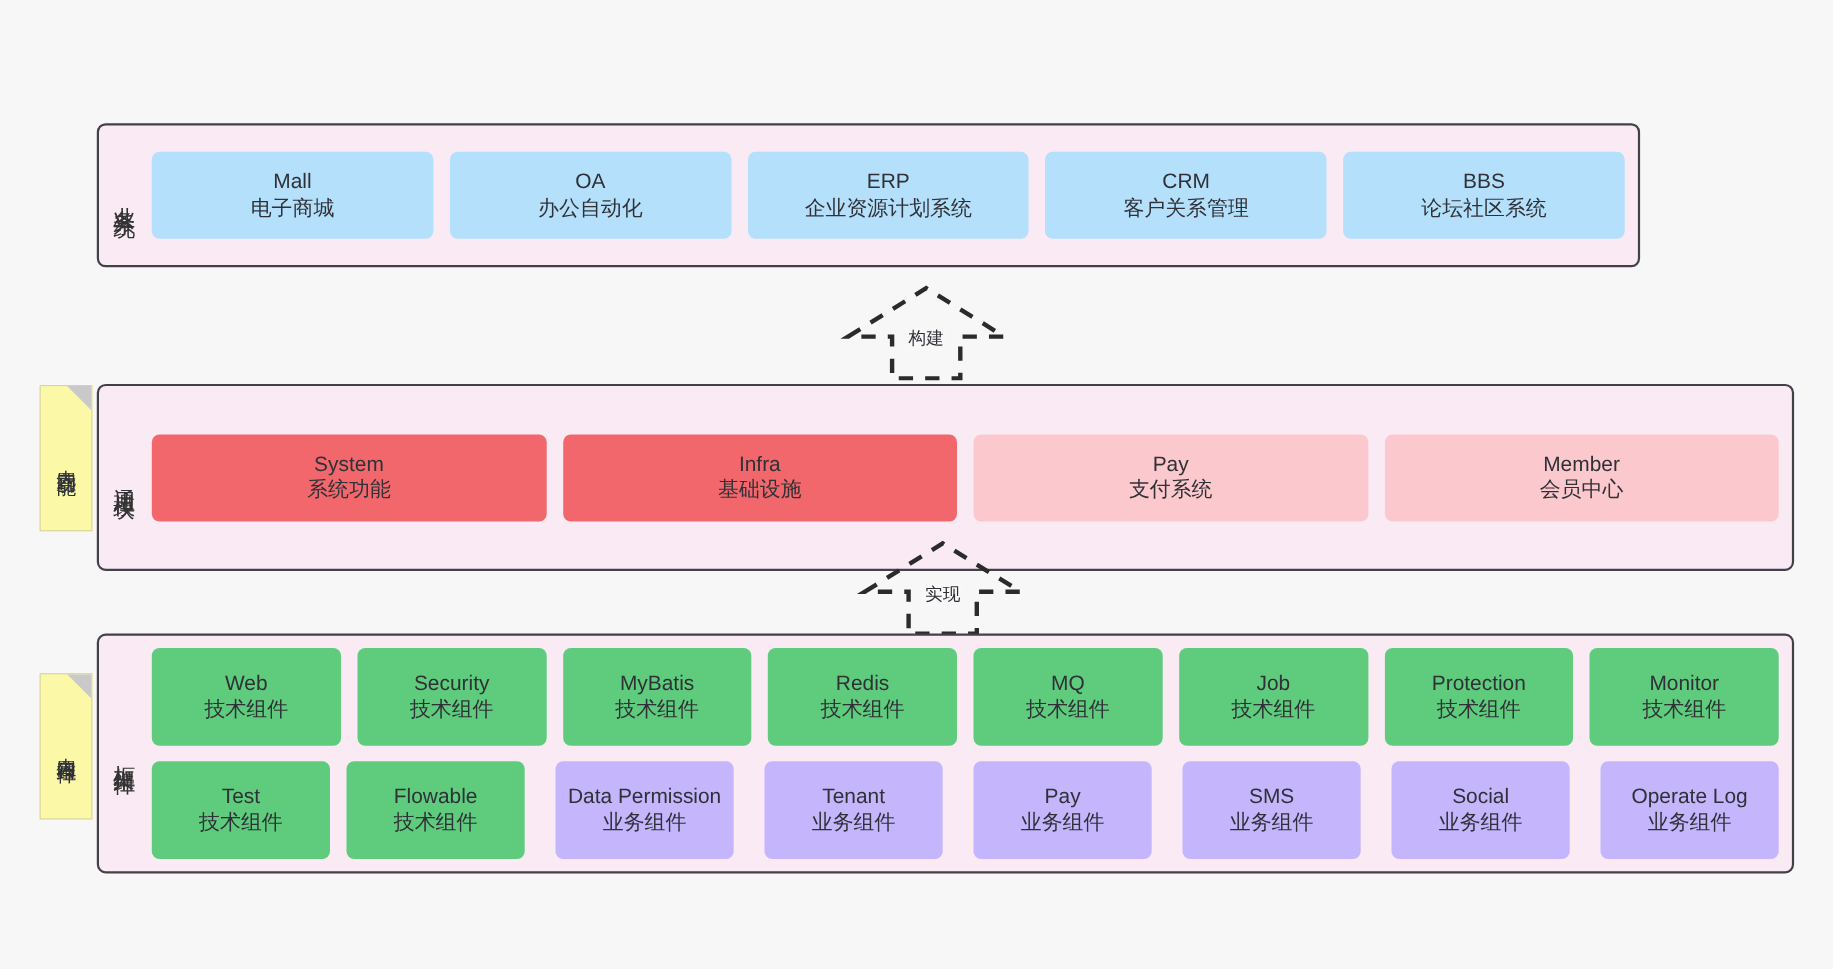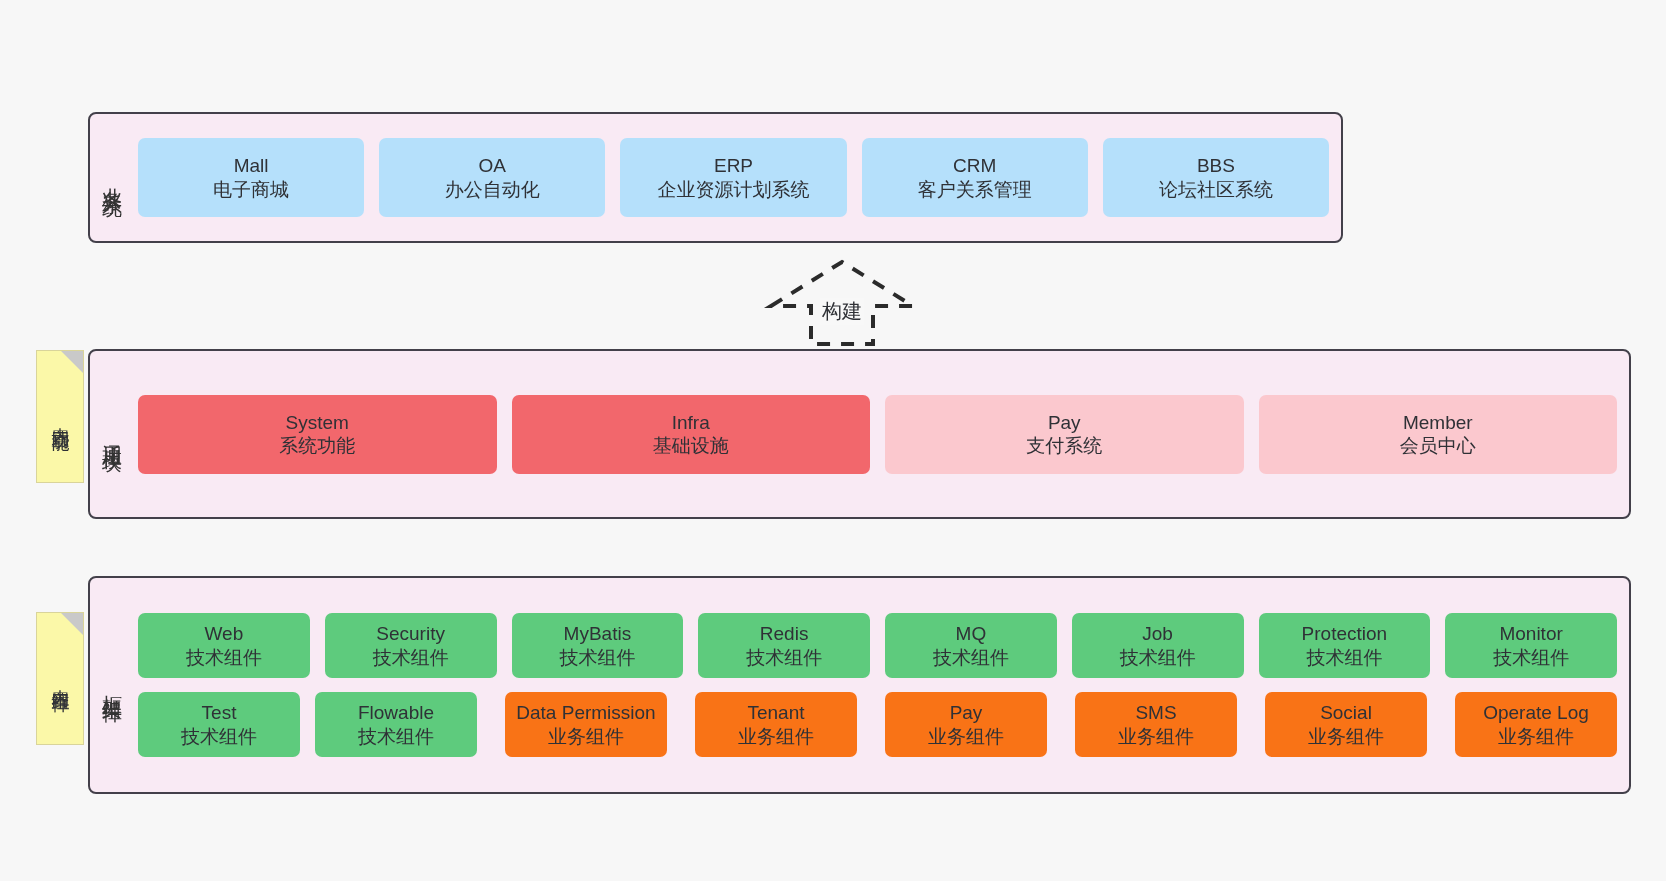--- a/index.html
+++ b/index.html
@@ -71,35 +71,35 @@
     font-size: 19px;
     line-height: 1.22;
     color: #2f3136;
     padding: 4px 6px;
     min-width: 0;
   }
   .cell .t1 { white-space: normal; }
   .cell .t2 { white-space: nowrap; }
 
   
-  #band-business { left: 88px; top: 112px; width: 1255px; height: 131px; }
+  #band-business { left: 88px; top: 112px; width: 1403px; height: 131px; }
   #band-business .row { height: 79px; }
   #band-business .cell { background: #b5e0fb; }
 
   
   #band-modules { left: 88px; top: 349px; width: 1543px; height: 170px; }
   #band-modules .row { height: 79px; }
   .c-red   { background: #f2676c; }
   .c-pink  { background: #fbc8ce; }
 
   
   #band-framework { left: 88px; top: 576px; width: 1543px; height: 218px; }
-  #band-framework .row { height: 65px; }
+  #band-framework .row { height: 89px; }
   .c-green  { background: #5ecb7d; }
-  .c-lgreen { background: #f97316; margin-left: 13px; }
+  .c-lgreen { background: #c4b5fd; margin-left: 13px; }
 
   
   .note {
     position: absolute;
     box-sizing: border-box;
     width: 48px;
     background: #fbf8a8;
     border: 1px solid #d9d49a;
     display: flex;
     align-items: center;
@@ -127,21 +127,21 @@
   
   .arrow {
     position: absolute;
   }
   .arrow svg { display: block; }
   .arrow .arrow-label {
     position: absolute;
     left: 50%;
     transform: translateX(-50%);
     top: 40px;
-    font-size: 20px;
+    font-size: 16px;
     color: #2f3136;
     background: #f8f8f8;
     padding: 0 2px;
     white-space: nowrap;
   }
   #arrow-build   { left: 757px; top: 258px; width: 170px; height: 88px; }
   #arrow-realize { left: 772px; top: 490px; width: 170px; height: 88px; }
 </style>
 </head>
 <body>
@@ -200,20 +200,26 @@
           <span class="t2">支付系统</span>
         </div>
         <div class="cell c-pink">
           <span class="t1">Member</span>
           <span class="t2">会员中心</span>
         </div>
       </div>
     </div>
   </div>
 
+  <div class="arrow" id="arrow-realize">
+    <svg width="170" height="88" viewBox="0 0 170 88">
+      <path d="M 14 48 L 85 4 L 156 48 L 116 48 L 116 86 L 54 86 L 54 48 Z" fill="none" stroke="#2b2b2b" stroke-width="4" stroke-dasharray="13,11" stroke-linejoin="miter"></path>
+    </svg>
+    <span class="arrow-label">实现</span>
+  </div>
 
   <div class="band" id="band-framework">
     <div class="band-label">框架组件</div>
     <div class="band-body">
 
       <div class="row">
         <div class="cell c-green">
           <span class="t1">Web</span>
           <span class="t2">技术组件</span>
         </div>

